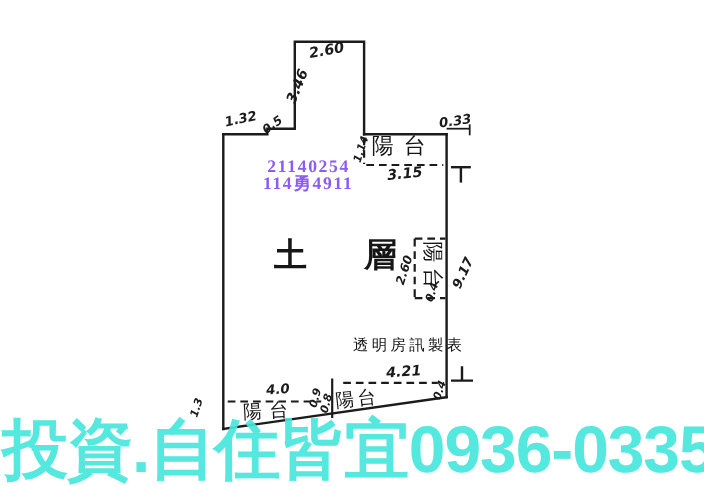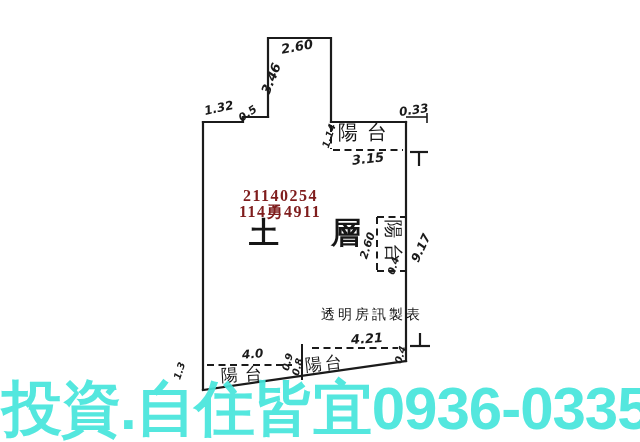--- a/index.html
+++ b/index.html
@@ -11,21 +11,21 @@
   .label{
     position:absolute;color:#161616;white-space:nowrap;z-index:2;line-height:1;
   }
   .cjk{font-family:"DejaVu Serif", serif;}
   .dim{
     font-family:"DejaVu Sans", sans-serif;font-style:italic;font-weight:600;
     color:#1a1a1a;
   }
   .stamp{
     font-family:"Liberation Serif", serif;font-weight:600;font-size:16px;
-    letter-spacing:1.5px;color:#7f1d1d;margin-top:44px;
+    letter-spacing:1.5px;color:#8b5cf6;
   }
   .watermark{
     position:absolute;left:2px;top:377px;width:638px;z-index:5;
     font-family:"Liberation Sans", sans-serif;font-weight:bold;font-size:60px;
     line-height:1.05;white-space:nowrap;letter-spacing:-1px;opacity:0.92;
   }
 </style>
 </head>
 <body>
 

